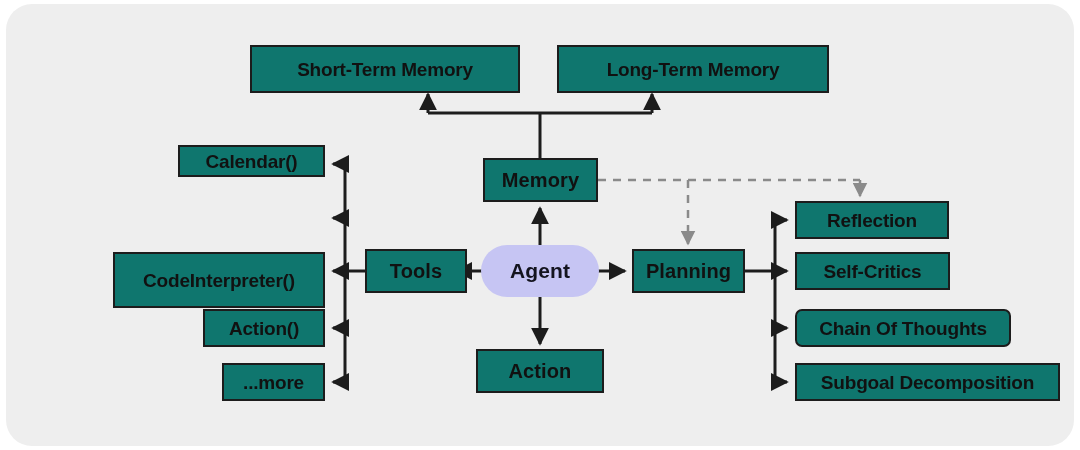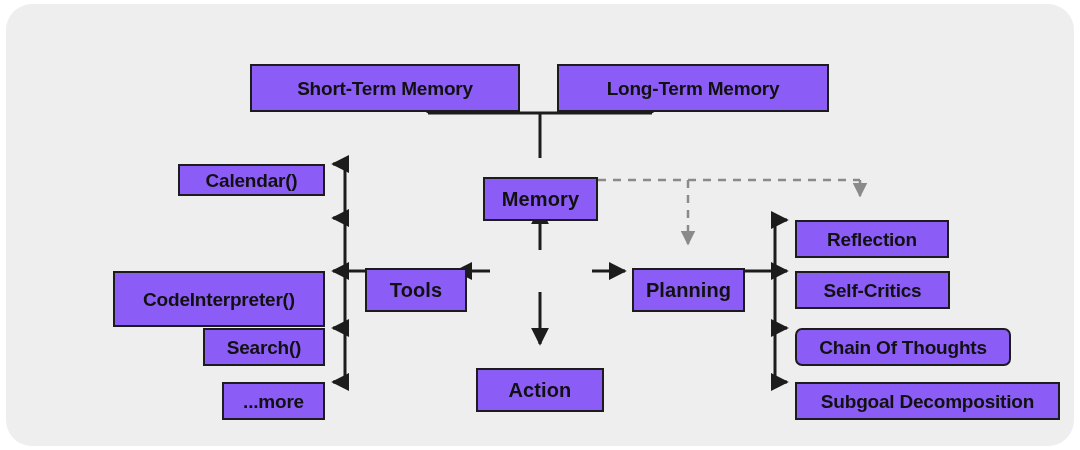--- a/index.html
+++ b/index.html
@@ -30,27 +30,26 @@
     top: 0;
     width: 1080px;
     height: 450px;
   }
   .node {
     position: absolute;
     box-sizing: border-box;
     display: flex;
     align-items: center;
     justify-content: center;
-    background: #8b5cf6;
+    background: #0f766e;
     border: 2.5px solid #1c1c1c;
     color: #111111;
     text-align: center;
     white-space: nowrap;
     line-height: 1;
-    margin-top: 19px;
   }
   .node-label {
     display: block;
   }
   
   .heavy .node-label {
     font-weight: 700;
     font-size: 19px;
     letter-spacing: -0.2px;
   }
@@ -142,40 +141,43 @@
   </div>
 
   <div class="node core" style="left:483px; top:158px; width:115px; height:44px;">
     <span class="node-label">Memory</span>
   </div>
 
   <div class="node core" style="left:365px; top:249px; width:102px; height:44px;">
     <span class="node-label">Tools</span>
   </div>
 
+  <div class="pill" style="left:481px; top:245px; width:118px; height:52px;">
+    <span class="node-label">Agent</span>
+  </div>
 
   <div class="node core" style="left:632px; top:249px; width:113px; height:44px;">
     <span class="node-label">Planning</span>
   </div>
 
   <div class="node core" style="left:476px; top:349px; width:128px; height:44px;">
     <span class="node-label">Action</span>
   </div>
 
   <div class="node heavy" style="left:178px; top:145px; width:147px; height:32px;">
     <span class="node-label">Calendar()</span>
   </div>
 
 
   <div class="node heavy" style="left:113px; top:252px; width:212px; height:56px;">
     <span class="node-label">CodeInterpreter()</span>
   </div>
 
   <div class="node heavy" style="left:203px; top:309px; width:122px; height:38px;">
-    <span class="node-label">Search()</span>
+    <span class="node-label">Action()</span>
   </div>
 
   <div class="node heavy" style="left:222px; top:363px; width:103px; height:38px;">
     <span class="node-label">...more</span>
   </div>
 
   <div class="node heavy" style="left:795px; top:201px; width:154px; height:38px;">
     <span class="node-label">Reflection</span>
   </div>
 

